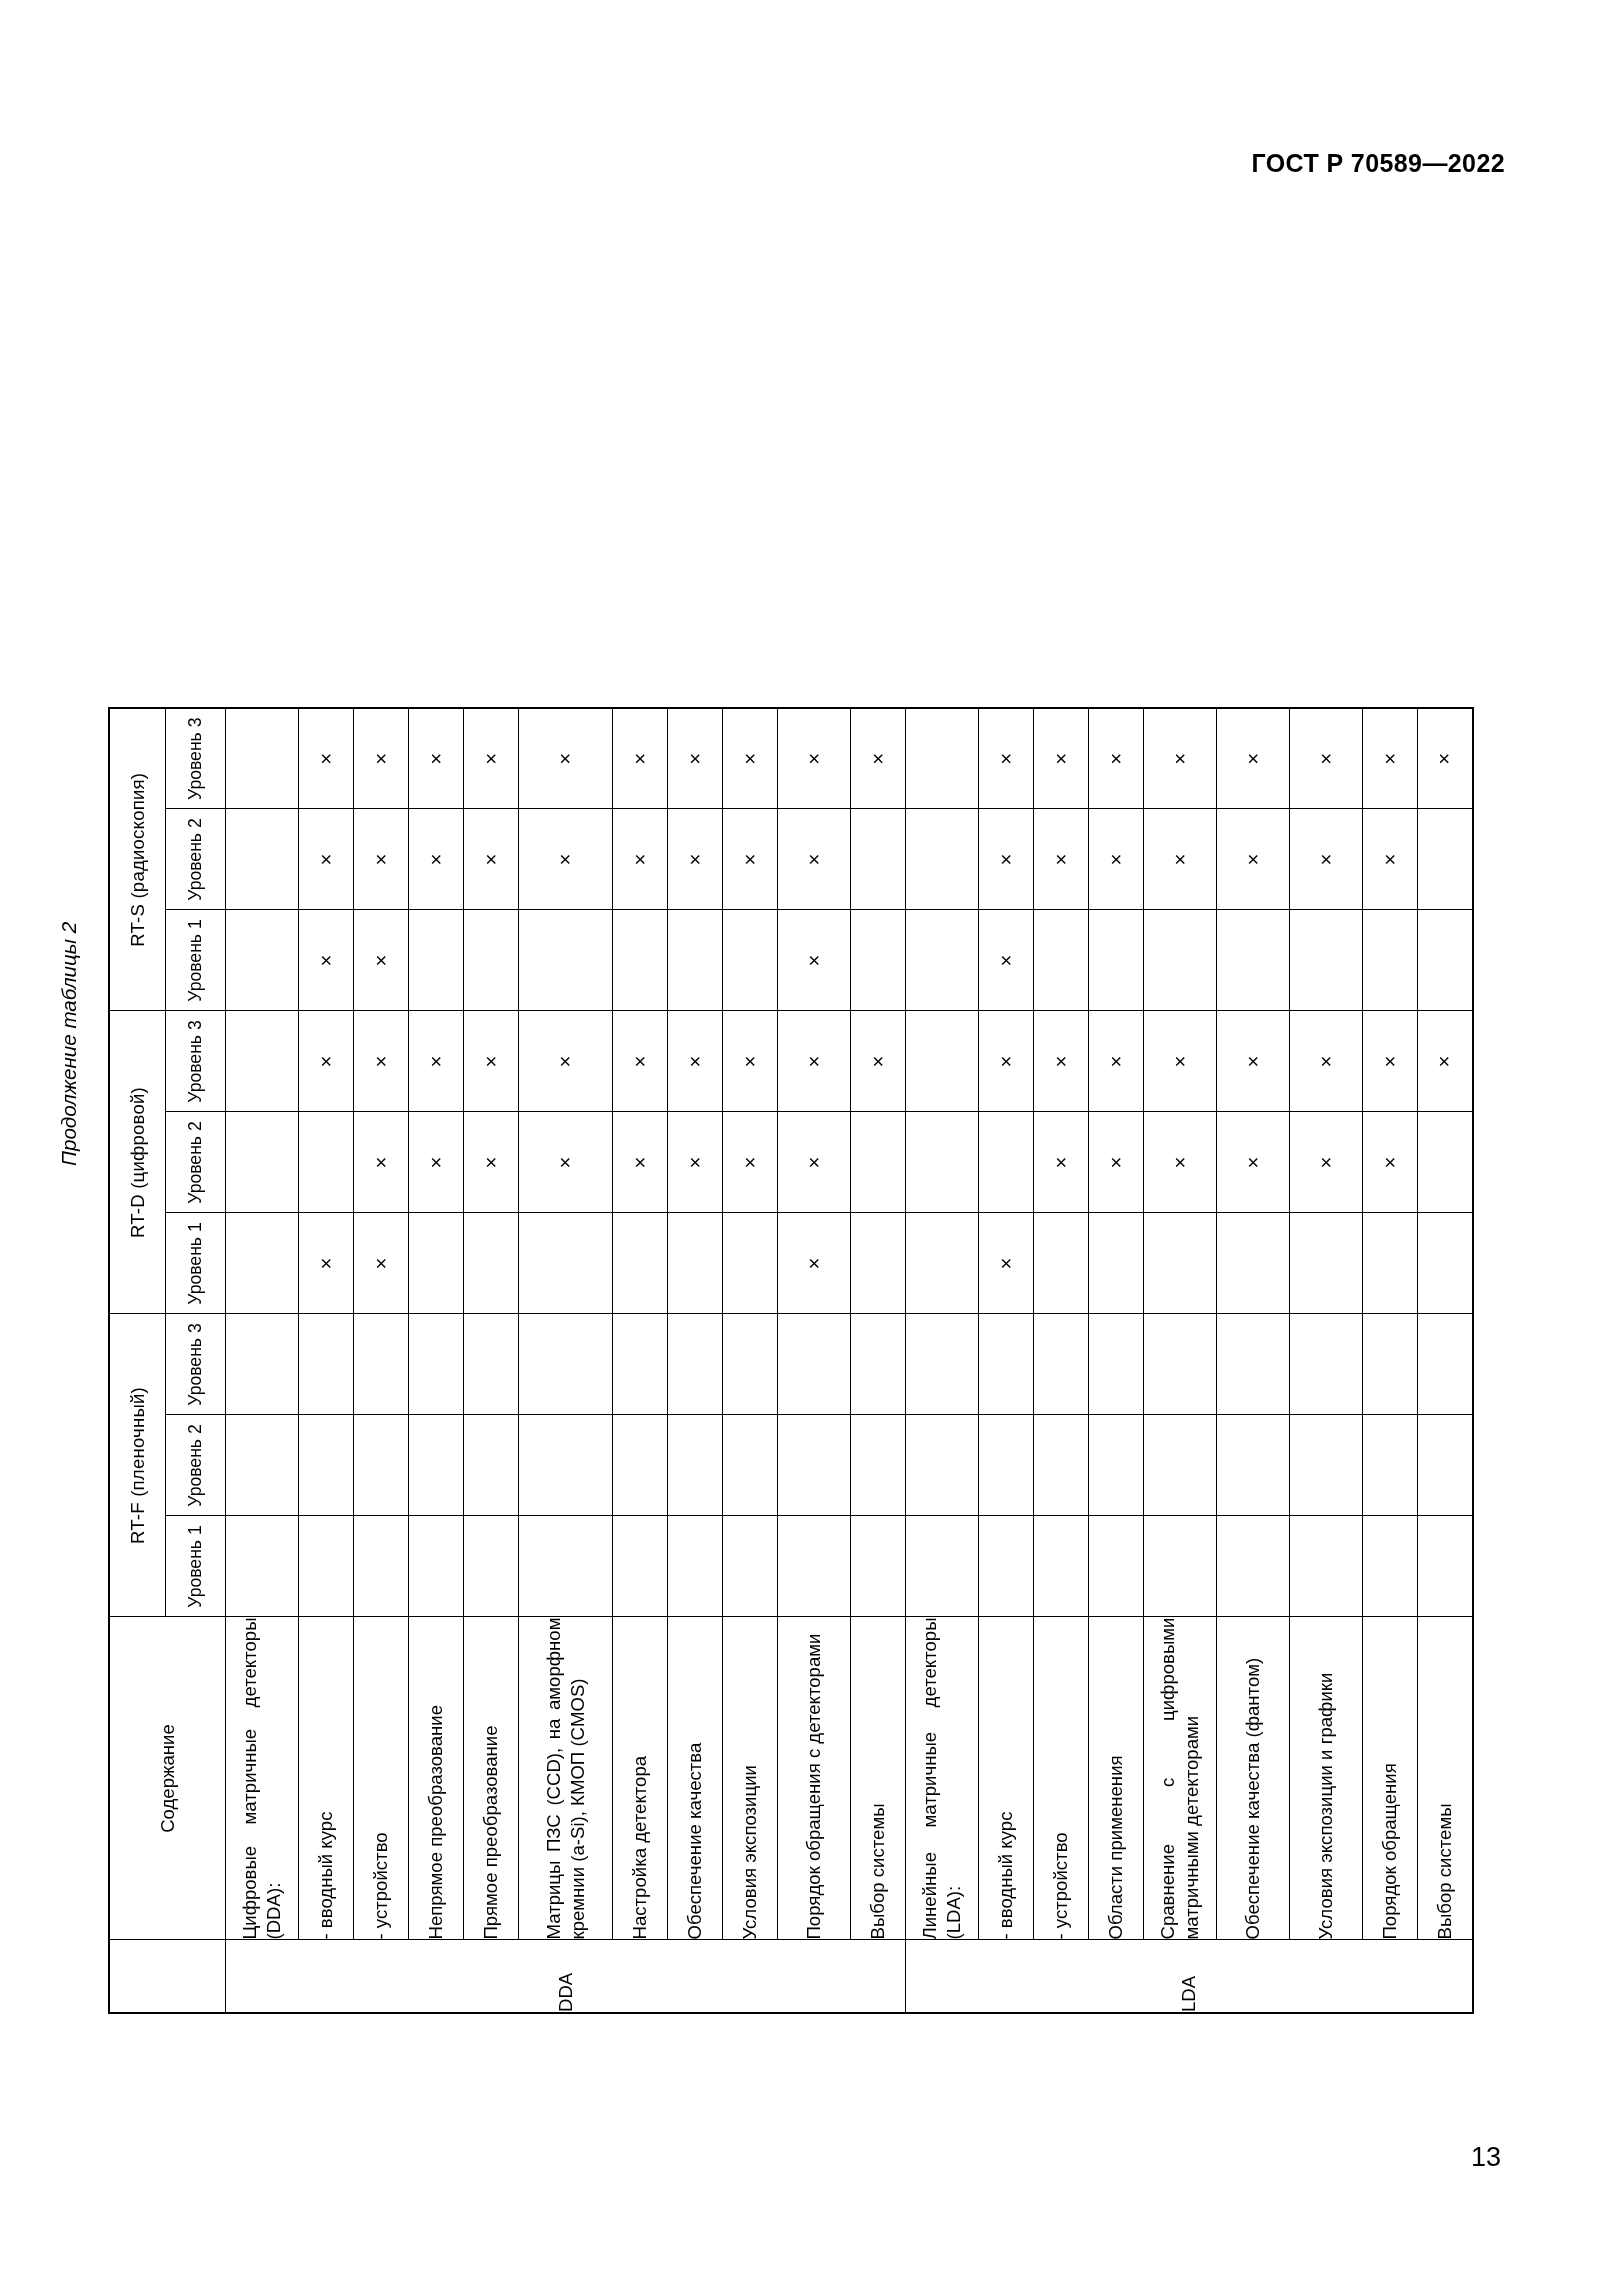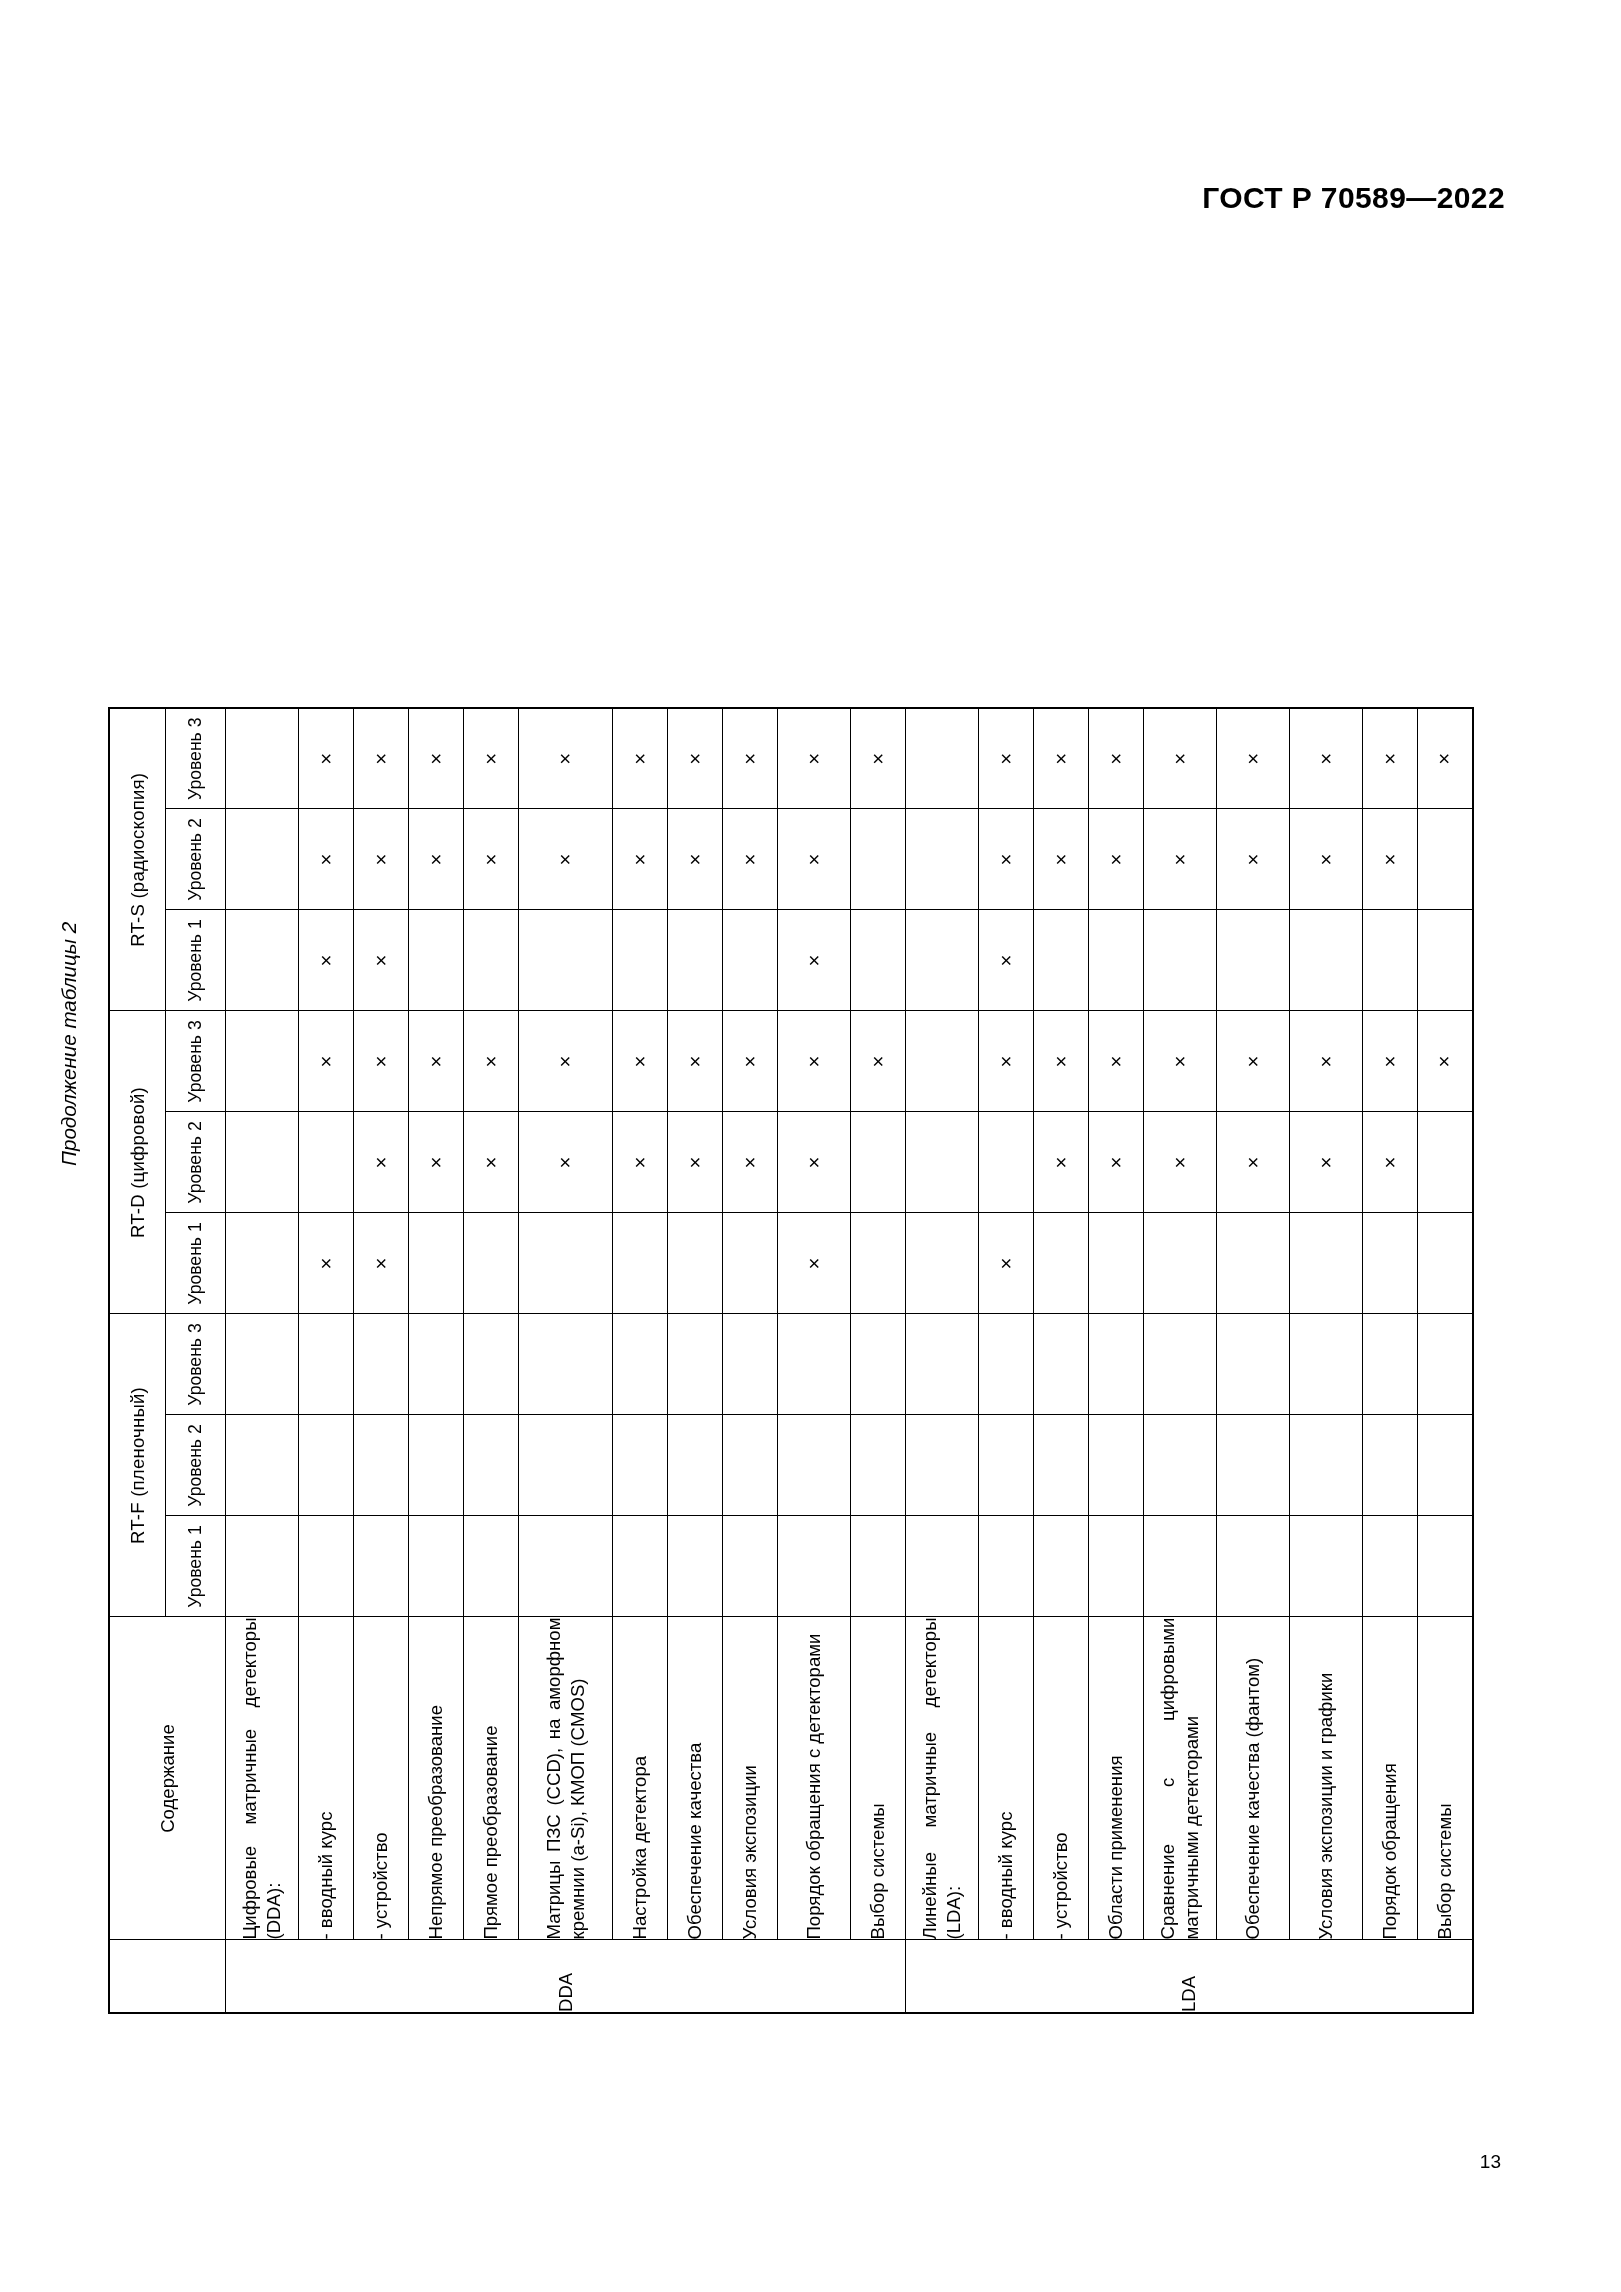--- a/index.html
+++ b/index.html
@@ -14,33 +14,32 @@
     font-family: "Liberation Sans", sans-serif;
     color: #000000;
     overflow: hidden;
   }
 
   
   #page-header {
     position: absolute;
     top: 149px;
     right: 116px;
-    font-size: 30px;
+    font-size: 25px;
     font-weight: bold;
     letter-spacing: 0.4px;
     white-space: nowrap;
-    margin-top: 32px;
   }
 
   
   #page-footer {
     position: absolute;
     bottom: 120px;
     right: 120px;
-    font-size: 19px;
+    font-size: 27px;
     white-space: nowrap;
   }
 
   
   #table-caption {
     position: absolute;
     left: 57px;
     top: 1166px;
     transform-origin: 0 0;
     transform: rotate(-90deg);

